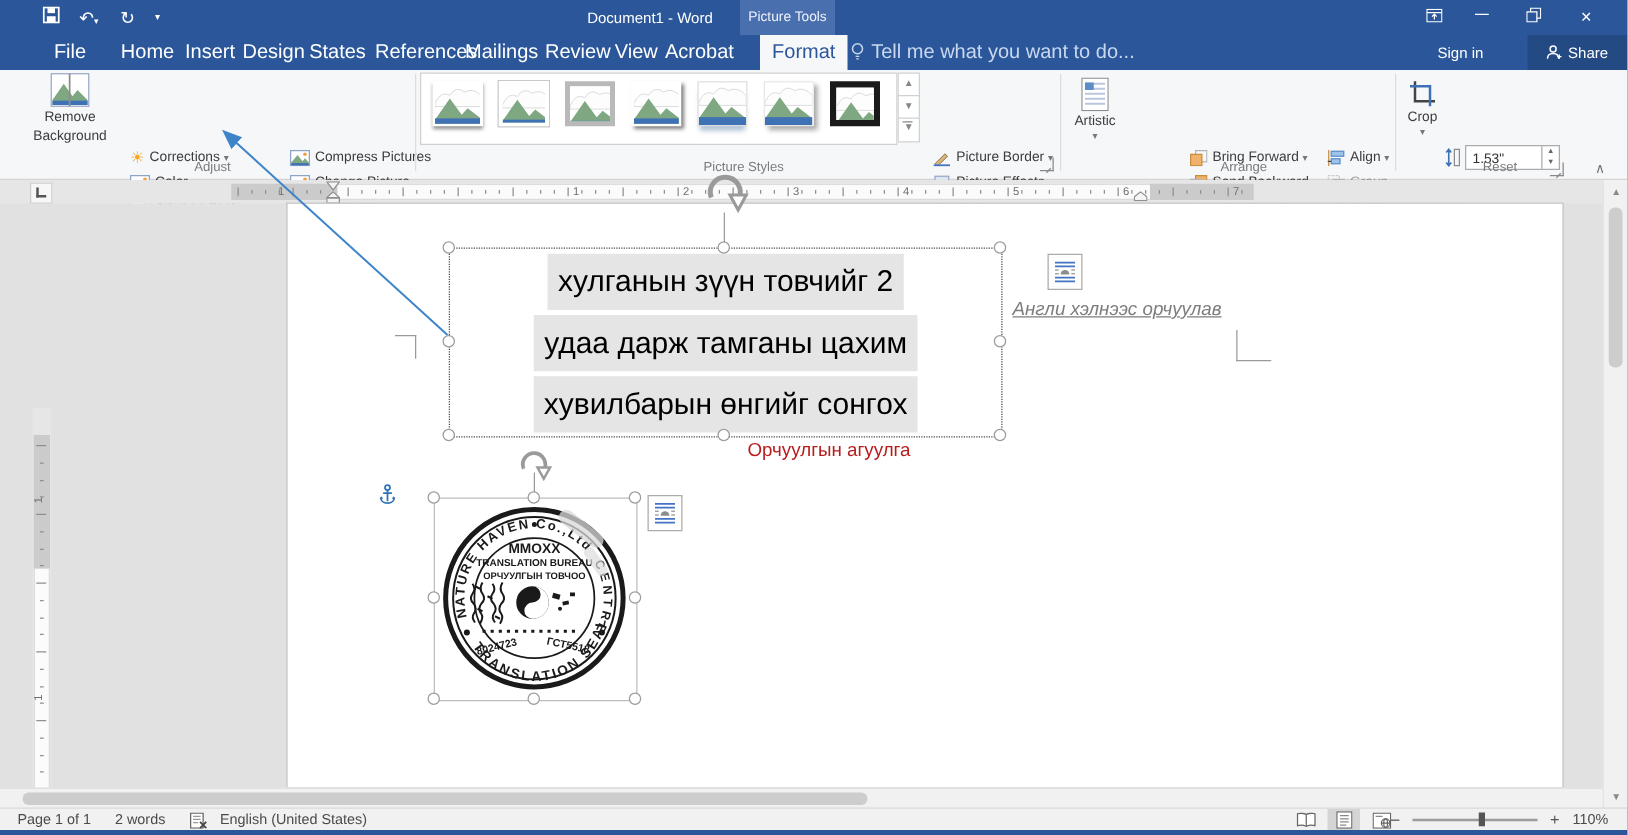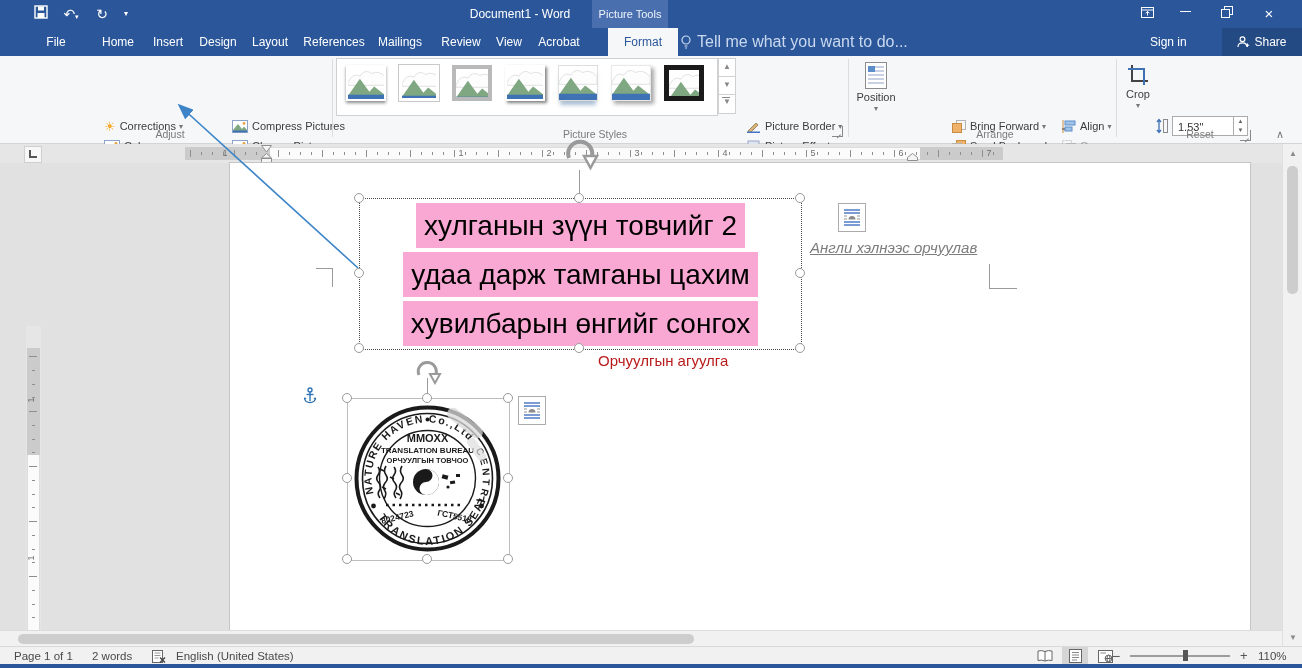--- a/index.html
+++ b/index.html
@@ -8,21 +8,21 @@
        -webkit-font-smoothing:antialiased;background:#e1e1e1;}
   .abs{position:absolute;}
   
   #titlebar{position:absolute;left:0;top:0;width:1302px;height:28px;background:#2b579a;color:#fff;}
   .qat-btn{position:absolute;top:3px;height:22px;color:#fff;font-size:14px;line-height:22px;text-align:center;cursor:default;}
   #win-title{position:absolute;left:430px;top:0;width:180px;height:28px;line-height:28px;text-align:center;font-size:12px;color:#fff;}
   #ctx-header{position:absolute;left:592px;top:0;width:76px;height:28px;line-height:28px;text-align:center;font-size:11px;color:#eef3fb;background:#49700;background:#4a6fae;}
   .winctl{position:absolute;top:0;width:38px;height:28px;color:#fff;font-size:13px;line-height:28px;text-align:center;}
   
   #tabrow{position:absolute;left:0;top:28px;width:1302px;height:28px;background:#2b579a;}
-  .rtab{position:absolute;top:0;height:28px;line-height:28px;font-size:12px;color:#fff;text-align:center;}
+  .rtab{position:absolute;top:0;height:28px;line-height:28px;font-size:16px;color:#fff;text-align:center;}
   .rtab.active{background:#f6f7f9;color:#2b579a;}
   #tellme{position:absolute;left:680px;top:0;height:28px;line-height:28px;color:#c9d8ef;font-size:16px;}
   #signin{position:absolute;left:1150px;top:0;height:28px;line-height:28px;color:#fff;font-size:12px;}
   #share{position:absolute;left:1222px;top:0;width:80px;height:28px;line-height:28px;color:#fff;font-size:12px;background:rgba(0,0,0,.14);text-align:center;}
   
   #ribbon{position:absolute;left:0;top:56px;width:1302px;height:87px;background:#f6f7f9;border-bottom:1px solid #d2d4d6;}
   .grp-divider{position:absolute;top:3px;height:78px;width:1px;background:#dcdddf;}
   .grp-label{position:absolute;top:72px;height:13px;font-size:10.5px;color:#7b7b7b;text-align:center;}
   .bigbtn{position:absolute;top:2px;height:80px;display:flex;flex-direction:column;align-items:center;font-size:11px;color:#3c3c3c;text-align:center;}
   .bigbtn .lbl{margin-top:2px;line-height:13px;}
@@ -46,21 +46,21 @@
   .htick{position:absolute;background:#8f8f8f;width:1px;}
   .rnum{position:absolute;top:4px;font-size:9px;color:#6e6e6e;transform:translateX(-50%);}
   #vruler{position:absolute;left:26px;top:163px;width:15px;height:467px;background:#e6e6e6;}
   .vseg{position:absolute;left:1px;width:13px;}
   .vtick{position:absolute;background:#8f8f8f;height:1px;left:5px;}
   .vnum{position:absolute;left:2px;font-size:9px;color:#6e6e6e;transform:rotate(-90deg);}
   
   #docarea{position:absolute;left:0;top:163px;width:1282px;height:467px;background:#e1e1e1;}
   #page{position:absolute;left:230px;top:0;width:1020px;height:467px;background:#fff;outline:1px solid #c6c6c6;}
   #textbox{position:absolute;left:129px;top:35px;width:441px;height:150px;border:1px dotted #4a4a4a;}
-  .tbline{display:table;margin:0 auto;background:#f9a8d4;color:#000;font-size:28px;line-height:41px;padding:2px 8px;white-space:nowrap;}
+  .tbline{display:table;margin:0 auto;background:#e5e5e5;color:#000;font-size:24px;line-height:41px;padding:2px 8px;white-space:nowrap;}
   .hdl{position:absolute;width:10px;height:10px;border-radius:50%;background:#fff;border:1.6px solid #9b9b9b;box-sizing:border-box;z-index:6;}
   .layoutbtn{position:absolute;width:26px;height:27px;background:#fff;border:1px solid #ababab;z-index:7;display:flex;align-items:center;justify-content:center;}
   #cap-right{position:absolute;left:580px;top:76px;font-size:15px;font-style:italic;color:#7d7d7d;text-decoration:underline;white-space:nowrap;}
   #cap-below{position:absolute;left:368px;top:189px;font-size:15px;color:#b91c1c;white-space:nowrap;}
   .cornermark{position:absolute;z-index:1;}
   #stampbox{position:absolute;left:117px;top:235px;width:161px;height:161px;border:1px solid #bdbdbd;}
   #overlay-svg{position:absolute;left:0;top:0;width:1302px;height:668px;pointer-events:none;z-index:40;}
   .rotstem{position:absolute;width:1px;background:#9a9a9a;z-index:5;}
   
   #vscroll{position:absolute;left:1282px;top:144px;width:20px;height:502px;background:#f1f1f1;border-left:1px solid #e0e0e0;}
@@ -130,21 +130,21 @@
         </svg>
     </div>
     <div class="winctl" style="left:1250px;font-size:15px;">×</div>
   </div>
 
   <div id="tabrow">
     <div class="rtab" style="left:36px;width:40px;">File</div>
     <div class="rtab" style="left:96px;width:44px;">Home</div>
     <div class="rtab" style="left:146px;width:44px;">Insert</div>
     <div class="rtab" style="left:194px;width:48px;">Design</div>
-    <div class="rtab" style="left:246px;width:48px;">Layout</div>
+    <div class="rtab" style="left:246px;width:48px;">States</div>
     <div class="rtab" style="left:300px;width:68px;">References</div>
     <div class="rtab" style="left:372px;width:56px;">Mailings</div>
     <div class="rtab" style="left:436px;width:50px;">Review</div>
     <div class="rtab" style="left:490px;width:38px;">View</div>
     <div class="rtab" style="left:532px;width:54px;">Acrobat</div>
     <div class="rtab active" style="left:608px;width:70px;">Format</div>
     <div id="tellme">
       <svg width="12" height="14" viewBox="0 0 12 14" style="vertical-align:-2px;margin-right:5px;">
           <circle cx="6" cy="5" r="4" fill="none" stroke="#c9d8ef" stroke-width="1.2"></circle>
           <line x1="4.5" y1="11" x2="7.5" y2="11" stroke="#c9d8ef"></line>
@@ -157,20 +157,30 @@
           <circle cx="5.5" cy="3.2" r="2.4" fill="none" stroke="#fff" stroke-width="1.2"></circle>
           <path d="M1,11 Q1,6.8 5.5,6.8 Q10,6.8 10,11" fill="none" stroke="#fff" stroke-width="1.2"></path>
           <line x1="10.5" y1="7.5" x2="10.5" y2="11" stroke="#fff"></line>
           <line x1="8.8" y1="9.2" x2="12.2" y2="9.2" stroke="#fff"></line>
         </svg><span>Share</span>
     </div>
   </div>
 
   <div id="ribbon">
 
+    <div class="bigbtn" style="left:18px;width:76px;">
+      <svg width="32" height="28" viewBox="0 0 32 28">
+        <rect x="1" y="1" width="30" height="26" fill="#fff" stroke="#9aa7c7"></rect>
+        <polygon points="2,22 11,9 18,19 22,14 30,22 30,26 2,26" fill="#7fa882"></polygon>
+        <rect x="2" y="22.5" width="28" height="3.5" fill="#3f71b5"></rect>
+        <rect x="15" y="1" width="1.4" height="26" fill="#8c8c8c"></rect>
+      </svg>
+      <span class="lbl">Remove</span>
+      <span class="lbl">Background</span>
+    </div>
     <div class="rowbtn dd" style="left:104px;top:60px;">
       <span class="ic" style="color:#f6a724;font-size:13px;">☀</span>
       <span>Corrections</span>
     </div>
     <div class="rowbtn dd" style="left:104px;top:80px;">
       <span class="ic">
           <svg width="16" height="13">
             <use href="#sym-pic"></use>
           </svg>
         </span>
@@ -303,21 +313,21 @@
     </div>
     <div class="launcher" style="left:832px;top:70px;"></div>
     <div class="grp-label" style="left:540px;width:110px;">Picture Styles</div>
     <div class="grp-divider" style="left:848px;"></div>
 
     <div class="bigbtn" style="left:852px;width:48px;">
       <svg width="22" height="27" style="margin-top:4px;">
           <use href="#sym-page"></use>
           <rect x="3" y="4" width="7" height="6" fill="#5b8dc9"></rect>
         </svg>
-      <span class="lbl">Position</span>
+      <span class="lbl">Artistic</span>
       <span style="font-size:8px;color:#777;">▾</span>
     </div>
     <div class="rowbtn dd" style="left:952px;top:60px;">
       <span class="ic">
           <svg width="14" height="13" viewBox="0 0 14 13">
             <rect x="4.5" y="0.5" width="9" height="9" fill="none" stroke="#b4b4b4"></rect>
             <rect x="0.5" y="3.5" width="9" height="9" fill="#f0b26a" stroke="#c98d3f"></rect>
           </svg>
         </span>
       <span>Bring Forward</span>

